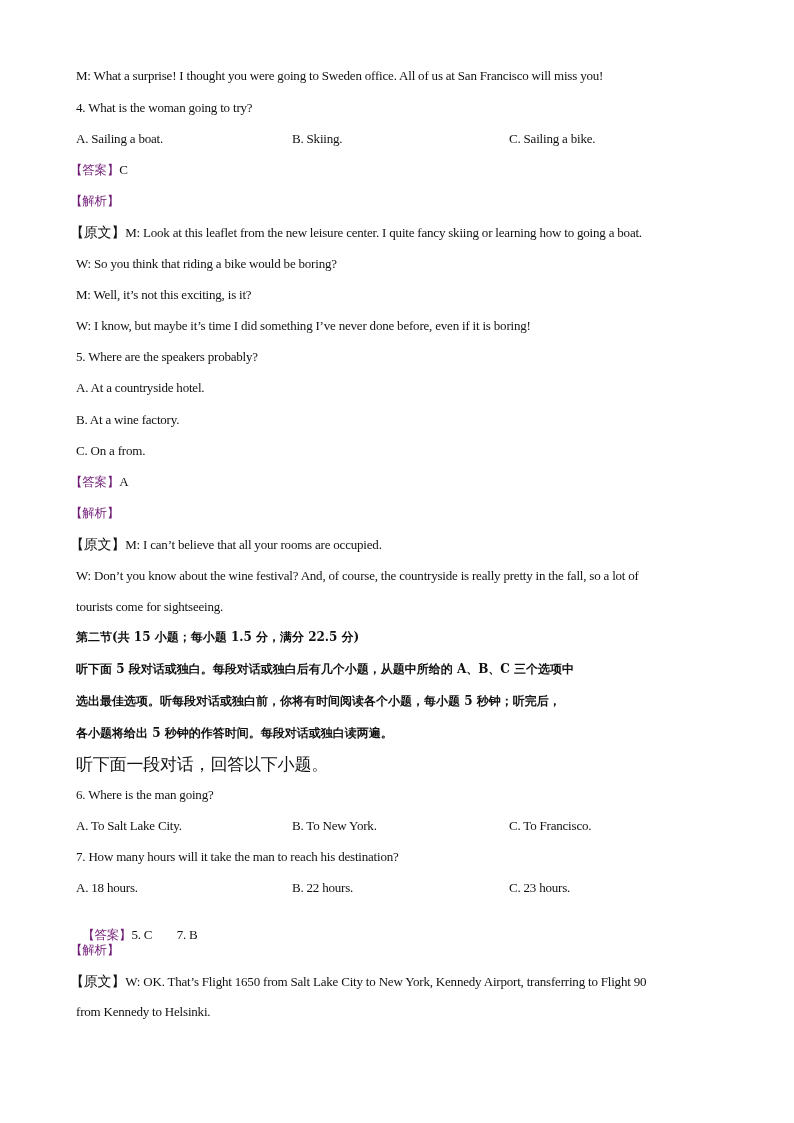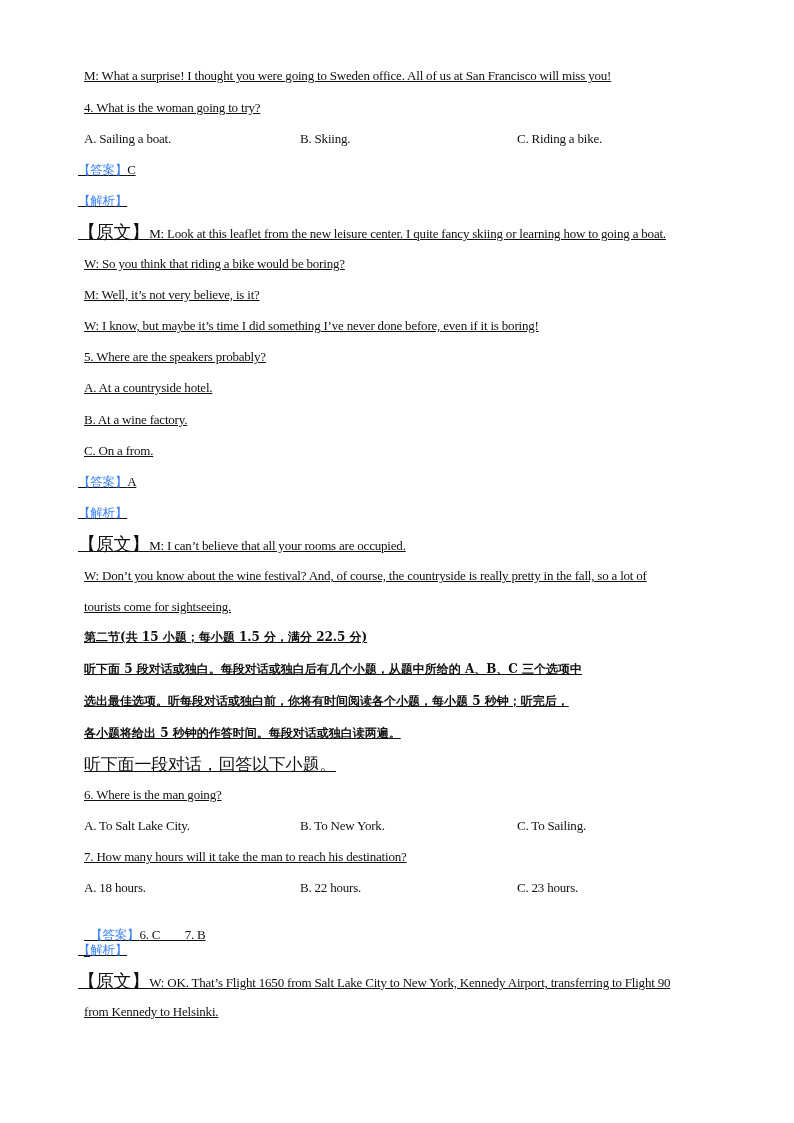--- a/index.html
+++ b/index.html
@@ -1,48 +1,48 @@
 <!DOCTYPE html>
 <html><head>
   <meta charset="utf-8">
   <style>
     html, body { margin: 0; padding: 0; background: #ffffff; }
     body { width: 794px; height: 1123px; position: relative; overflow: hidden;
       font-family: "Liberation Serif", "DejaVu Serif", serif; color: #111; }
-    .line { position: absolute; left: 84px; font-size: 13px; line-height: 16px; white-space: nowrap; letter-spacing: -0.2px; text-decoration: underline; }
-    .tag { color: #3b82f6; font-family: "DejaVu Sans", sans-serif; font-size: 12.5px; margin-left: -6px; }
-    .src { color: #111; font-family: "DejaVu Sans", sans-serif; font-size: 18px; margin-left: -6px; }
+    .line { position: absolute; left: 76px; font-size: 13px; line-height: 16px; white-space: nowrap; letter-spacing: -0.2px; }
+    .tag { color: #701a75; font-family: "DejaVu Sans", sans-serif; font-size: 12.5px; margin-left: -6px; }
+    .src { color: #111; font-family: "DejaVu Sans", sans-serif; font-size: 14px; margin-left: -6px; }
     .opt { position: absolute; top: 0; }
     .bold { font-weight: bold; font-size: 12px; line-height: 18px; font-family: "DejaVu Serif", "Liberation Serif", serif; letter-spacing: 0; }
     .plainzh { font-family: "DejaVu Sans", sans-serif; font-size: 17px; }
   </style>
 </head>
 <body>
 
 <div>
 
   <div class="line" style="top:68px">M: What a surprise! I thought you were going to Sweden office. All  of us at San Francisco will  miss you!</div>
 
   <div class="line" style="top:100px">4. What is the woman going to try?</div>
   <div class="line" style="top:131px; width:660px; height:16px;text-align:right;">
     <span class="opt" style="left:0">A. Sailing a boat.</span>
     <span class="opt" style="left:216px">B. Skiing.</span>
-    <span class="opt" style="left:433px">C. Riding a bike.</span>
+    <span class="opt" style="left:433px">C. Sailing a bike.</span>
   </div>
   <div class="line" style="top:162px">
     <span class="tag">【答案】</span><span>C</span>
   </div>
   <div class="line" style="top:193px">
     <span class="tag">【解析】</span>
   </div>
   <div class="line" style="top:224px">
     <span class="src">【原文】</span><span>M: Look at this leaflet  from the new leisure  center. I quite  fancy skiing  or learning  how to going a boat.</span>
   </div>
   <div class="line" style="top:256px">W:  So you think that riding a bike would be boring?</div>
-  <div class="line" style="top:287px">M: Well,  it’s not very believe, is it?</div>
+  <div class="line" style="top:287px">M: Well,  it’s not this exciting, is it?</div>
   <div class="line" style="top:318px">W:  I know, but maybe it’s time I did  something I’ve never done before, even if it is boring!</div>
 
   <div class="line" style="top:349px">5. Where are the speakers probably?</div>
   <div class="line" style="top:380px">A. At a countryside hotel.</div>
   <div class="line" style="top:412px">B.  At a wine factory.</div>
   <div class="line" style="top:443px">C.  On a from.</div>
   <div class="line" style="top:474px">
     <span class="tag">【答案】</span><span>A</span>
   </div>
   <div class="line" style="top:505px">
@@ -57,30 +57,30 @@
   <div class="line bold" style="top:628px">第二节(共 15 小题；每小题 1.5 分，满分 22.5 分)</div>
   <div class="line bold" style="top:660px">听下面 5 段对话或独白。每段对话或独白后有几个小题，从题中所给的 A、B、C 三个选项中</div>
   <div class="line bold" style="top:692px">选出最佳选项。听每段对话或独白前，你将有时间阅读各个小题，每小题 5 秒钟；听完后，</div>
   <div class="line bold" style="top:724px">各小题将给出 5 秒钟的作答时间。每段对话或独白读两遍。</div>
   <div class="line plainzh" style="top:756px">听下面一段对话，回答以下小题。</div>
 
   <div class="line" style="top:787px">6. Where is the man going?</div>
   <div class="line" style="top:818px; width:660px; height:16px;">
     <span class="opt" style="left:0">A.  To Salt  Lake City.</span>
     <span class="opt" style="left:216px">B.  To New York.</span>
-    <span class="opt" style="left:433px">C.  To Sailing.</span>
+    <span class="opt" style="left:433px">C.  To Francisco.</span>
   </div>
   <div class="line" style="top:849px">7. How many hours will  it  take the man to reach his  destination?</div>
   <div class="line" style="top:880px; width:660px; height:16px;">
     <span class="opt" style="left:0">A.  18 hours.</span>
     <span class="opt" style="left:216px">B.  22 hours.</span>
     <span class="opt" style="left:433px">C.  23 hours.</span>
   </div>
   <div class="line" style="top:911px; white-space:pre;">
-    <span class="tag">【答案】</span><span>6. C        7. B</span>
+    <span class="tag">【答案】</span><span>5. C        7. B</span>
   </div>
   <div class="line" style="top:942px">
     <span class="tag">【解析】</span>
   </div>
   <div class="line" style="top:973px">
     <span class="src">【原文】</span><span>W:  OK.  That’s Flight  1650  from Salt  Lake City  to New York, Kennedy  Airport,  transferring to Flight  90</span>
   </div>
   <div class="line" style="top:1004px">from Kennedy  to Helsinki.</div>
 
 </div>

